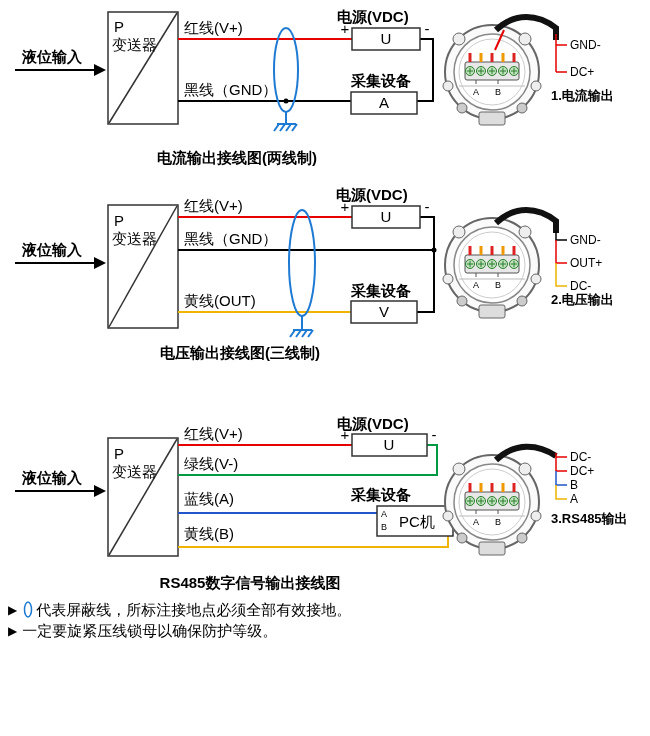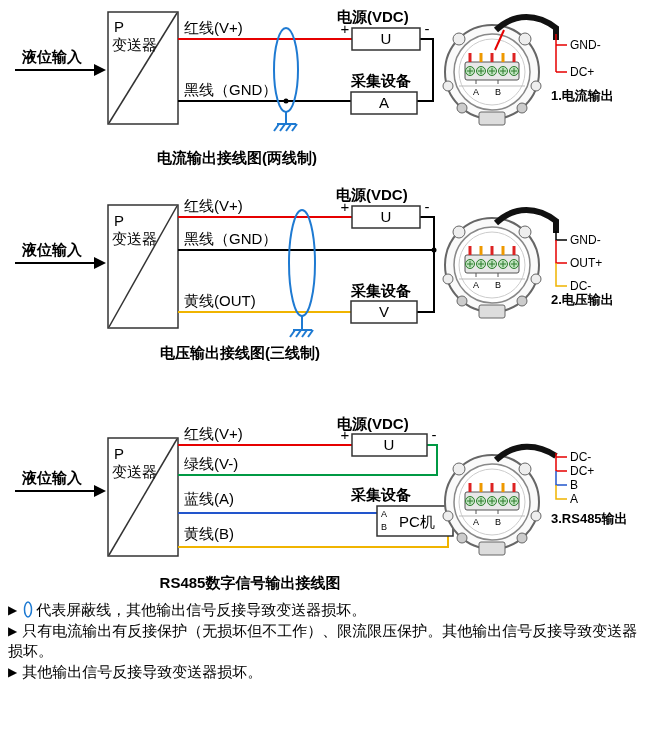--- a/index.html
+++ b/index.html
@@ -220,23 +220,20 @@
     <text x="570" y="489" class="small-lbl">B</text>
     <text x="570" y="503" class="small-lbl">A</text>
     <text x="551" y="523" class="conn-cap">3.RS485输出</text>
   </g>
 </svg>
 
 <div class="notes">
   <p>
     <span class="bullet">▶</span><svg class="shield-ico" width="12" height="17">
           <ellipse cx="6" cy="8.5" rx="3.5" ry="7.5" fill="none" stroke="#1e7ad2" stroke-width="1.5"></ellipse>
-        </svg><span>代表屏蔽线，其他输出信号反接导致变送器损坏。</span>
+        </svg><span>代表屏蔽线，所标注接地点必须全部有效接地。</span>
   </p>
   <p>
-    <span class="bullet">▶</span><span>只有电流输出有反接保护（无损坏但不工作）、限流限压保护。其他输出信号反接导致变送器损坏。</span>
-  </p>
-  <p>
-    <span class="bullet">▶</span><span>其他输出信号反接导致变送器损坏。</span>
+    <span class="bullet">▶</span><span>一定要旋紧压线锁母以确保防护等级。</span>
   </p>
 </div>
 
 </div>
 
 </body></html>

